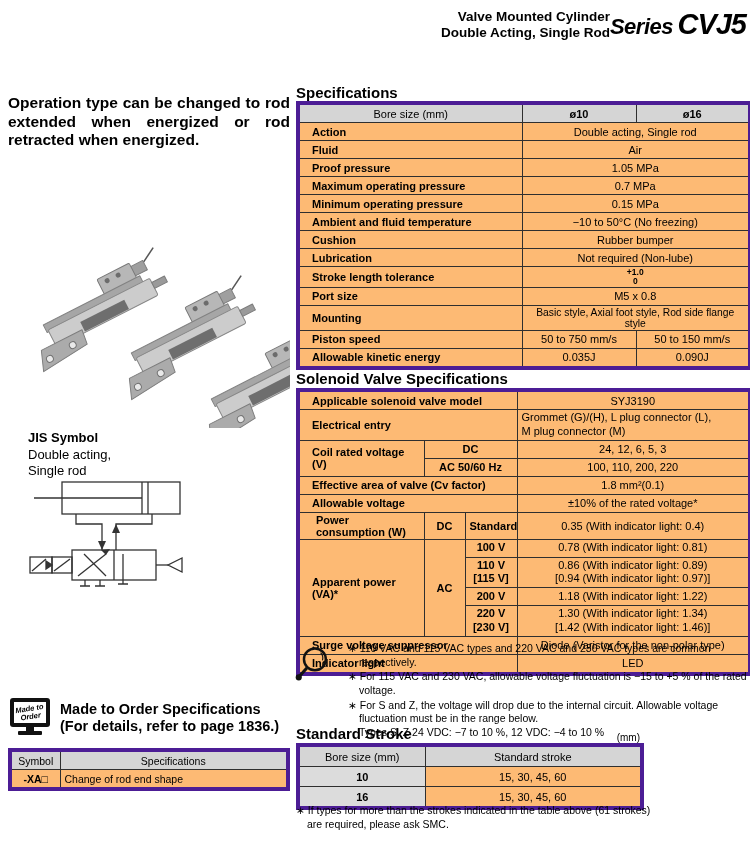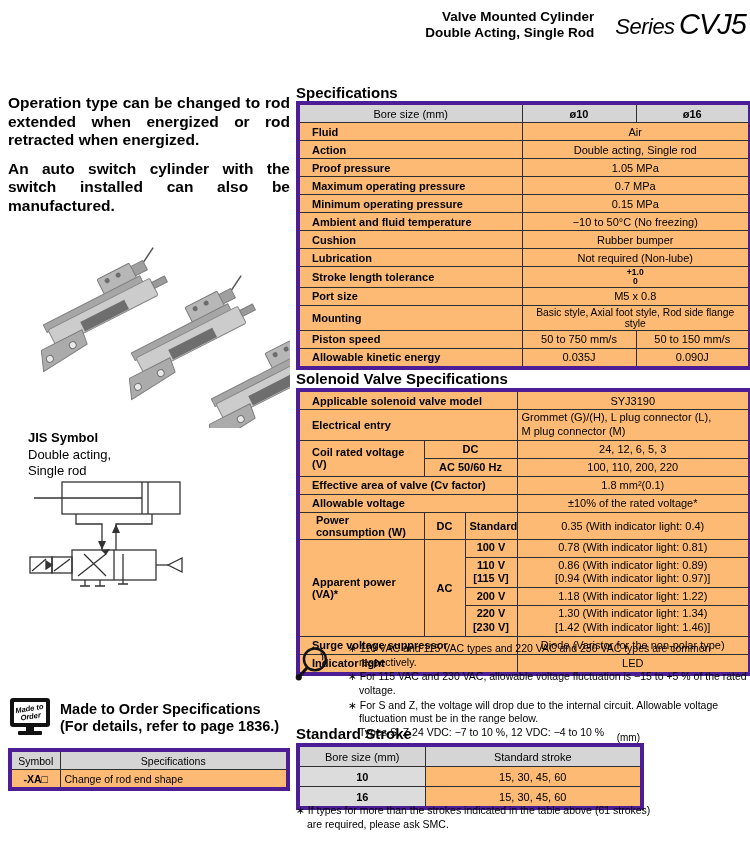--- a/index.html
+++ b/index.html
@@ -1,23 +1,23 @@
 <!DOCTYPE html>
 <html><head>
 <meta charset="utf-8">
 <style>
   html,body{margin:0;padding:0;background:#fff;}
   .page{position:relative;width:750px;height:844px;background:#fff;
         font-family:"Liberation Sans",sans-serif;color:#000;overflow:hidden;
         border-right:1px solid #e6e6e6;}
 
   
-  .hdr-block{position:absolute;top:8px;right:4px;display:flex;align-items:center;gap:21px;}
+  .hdr-block{position:absolute;top:8px;right:4px;display:flex;align-items:center;gap:0;}
   .hdr-lines{text-align:right;font-weight:bold;font-size:13.5px;line-height:1.15;}
-  .hdr-series{font-style:italic;font-weight:normal;white-space:nowrap;}
+  .hdr-series{font-style:italic;font-weight:bold;white-space:nowrap;}
   .hdr-series .sw{font-size:22px;letter-spacing:-0.5px;}
   .hdr-series .sc{font-size:29px;letter-spacing:-1px;}
 
   
   .intro{position:absolute;left:8px;top:94px;width:282px;font-weight:bold;
          font-size:15.5px;line-height:1.2;text-align:justify;}
   .intro p{margin:0 0 10px 0;}
   .photo{position:absolute;left:8px;top:246px;width:282px;height:182px;}
   .jis-h{position:absolute;left:28px;top:430px;font-size:13px;font-weight:bold;}
   .jis-sub{position:absolute;left:28px;top:447px;font-size:13px;line-height:1.25;white-space:pre-line;}
@@ -85,21 +85,20 @@
       <div>Double Acting, Single Rod</div>
     </div>
     <div class="hdr-series">
       <span class="sw">Series</span>
       <span class="sc">CVJ5</span>
     </div>
   </div>
 
   <div class="intro">
     <p>Operation type can be changed to rod extended when energized or rod retracted when energized.</p>
-    <p>An auto switch cylinder with the switch installed can also be manufactured.</p>
   </div>
 
   <svg class="photo" viewBox="0 0 282 182" xmlns="http://www.w3.org/2000/svg">
     <defs>
       <g id="cyl" stroke-linejoin="round">
         <g transform="rotate(-27)">
           <path d="M122 -18 l16 -9" stroke="#555" stroke-width="1.6" fill="none"></path>
           <rect x="106" y="-20" width="16" height="11" fill="#9f9f9f" stroke="#7c7c7c"></rect>
           <rect x="70" y="-24" width="38" height="18" rx="1.5" fill="#b7b7b7" stroke="#787878"></rect>
           <circle cx="79" cy="-18" r="2.6" fill="#6c6c6c"></circle>
@@ -194,26 +193,26 @@
         <col class="w2">
         <col class="w3">
       </colgroup>
     <tbody>
         <tr class="hdr">
       <td>Bore size (mm)</td>
       <td class="b">ø10</td>
       <td class="b">ø16</td>
     </tr>
     <tr>
+      <td class="lbl">Action</td>
+      <td colspan="2">Double acting, Single rod</td>
+    </tr>
+    <tr>
       <td class="lbl">Fluid</td>
       <td colspan="2">Air</td>
-    </tr>
-    <tr>
-      <td class="lbl">Action</td>
-      <td colspan="2">Double acting, Single rod</td>
     </tr>
     <tr>
       <td class="lbl">Proof pressure</td>
       <td colspan="2">1.05 MPa</td>
     </tr>
     <tr>
       <td class="lbl">Maximum operating pressure</td>
       <td colspan="2">0.7 MPa</td>
     </tr>
     <tr>

